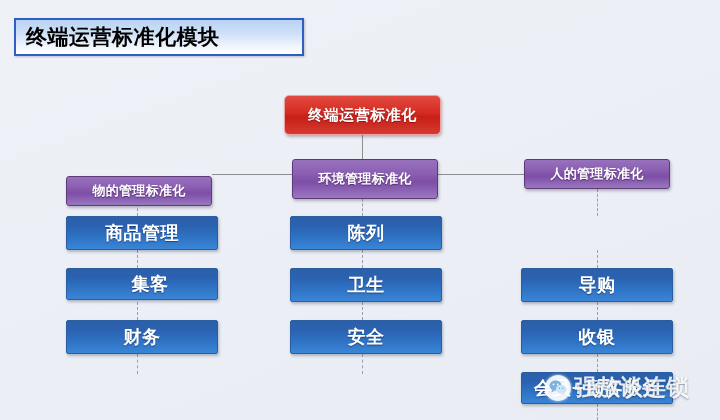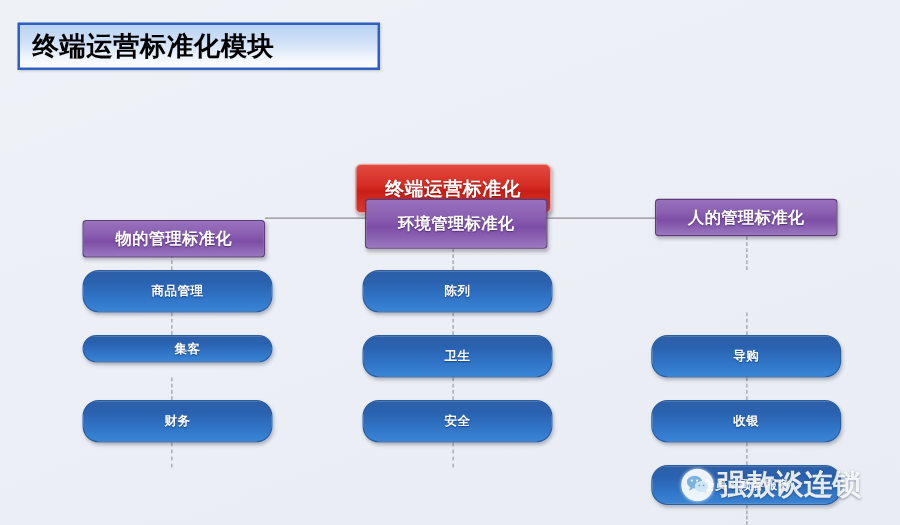--- a/index.html
+++ b/index.html
@@ -61,44 +61,43 @@
   .node.root {
     border-radius: 5px;
     border: 1px solid #e9a3a3;
     background: linear-gradient(180deg, #e24a40 0%, #d62d24 42%, #c81f18 55%, #d63a30 100%);
     box-shadow: 1px 2px 3px rgba(70,60,60,0.35);
     color: #ffffff;
     font-size: 15px;
     font-weight: bold;
     letter-spacing: 0.5px;
     text-shadow: 0 1px 1px rgba(90,0,0,0.55);
-    margin-top: 36px;
   }
 
   
   .node.branch {
     border-radius: 3px;
     border: 1px solid #5e3b78;
     background: linear-gradient(180deg, #9871bd 0%, #8b5fb2 35%, #7d4ea6 58%, #9a77c0 100%);
     box-shadow: 1px 2px 3px rgba(70,60,80,0.35);
     color: #ffffff;
     font-size: 13px;
     font-weight: bold;
     letter-spacing: 0.3px;
     text-shadow: 0 1px 1px rgba(50,20,70,0.6);
   }
 
   
   .node.leaf {
-    border-radius: 13px;
+    border-radius: 2px;
     border: 1px solid #2a5ea0;
     background: linear-gradient(180deg, #2d5fa8 0%, #2a62b0 28%, #2f72c4 62%, #3a85d6 100%);
     box-shadow: 1px 2px 3px rgba(60,70,95,0.35);
     color: #ffffff;
-    font-size: 10px;
+    font-size: 18px;
     font-weight: bold;
     letter-spacing: 0.4px;
     text-shadow: 0 1px 1px rgba(10,35,80,0.6);
   }
 
   
   .conn {
     position: absolute;
     z-index: 1;
   }
@@ -176,21 +175,21 @@
 
   <div class="node root" style="left:284px; top:95px; width:157px; height:40px;">终端运营标准化</div>
 
   <div class="node branch" style="left:66px; top:176px; width:146px; height:30px;">物的管理标准化</div>
 
   <div class="node branch" style="left:292px; top:159px; width:146px; height:40px;">环境管理标准化</div>
 
   <div class="node branch" style="left:524px; top:159px; width:146px; height:30px;">人的管理标准化</div>
 
   <div class="node leaf" style="left:66px; top:216px; width:152px; height:34px;">商品管理</div>
-  <div class="node leaf" style="left:66px; top:268px; width:152px; height:22px;padding-left:16px;">集客</div>
+  <div class="node leaf" style="left:66px; top:268px; width:152px; height:32px;padding-left:16px;">集客</div>
   <div class="node leaf" style="left:66px; top:320px; width:152px; height:34px;">财务</div>
 
   <div class="node leaf" style="left:290px; top:216px; width:152px; height:34px;text-align:center;">陈列</div>
   <div class="node leaf" style="left:290px; top:268px; width:152px; height:34px;">卫生</div>
   <div class="node leaf" style="left:290px; top:320px; width:152px; height:34px;">安全</div>
 
   <div class="node leaf" style="left:521px; top:268px; width:152px; height:34px;">导购</div>
   <div class="node leaf" style="left:521px; top:320px; width:152px; height:34px;">收银</div>
   <div class="node leaf" style="left:521px; top:372px; width:152px; height:32px;">会员+顾客服务</div>
 

